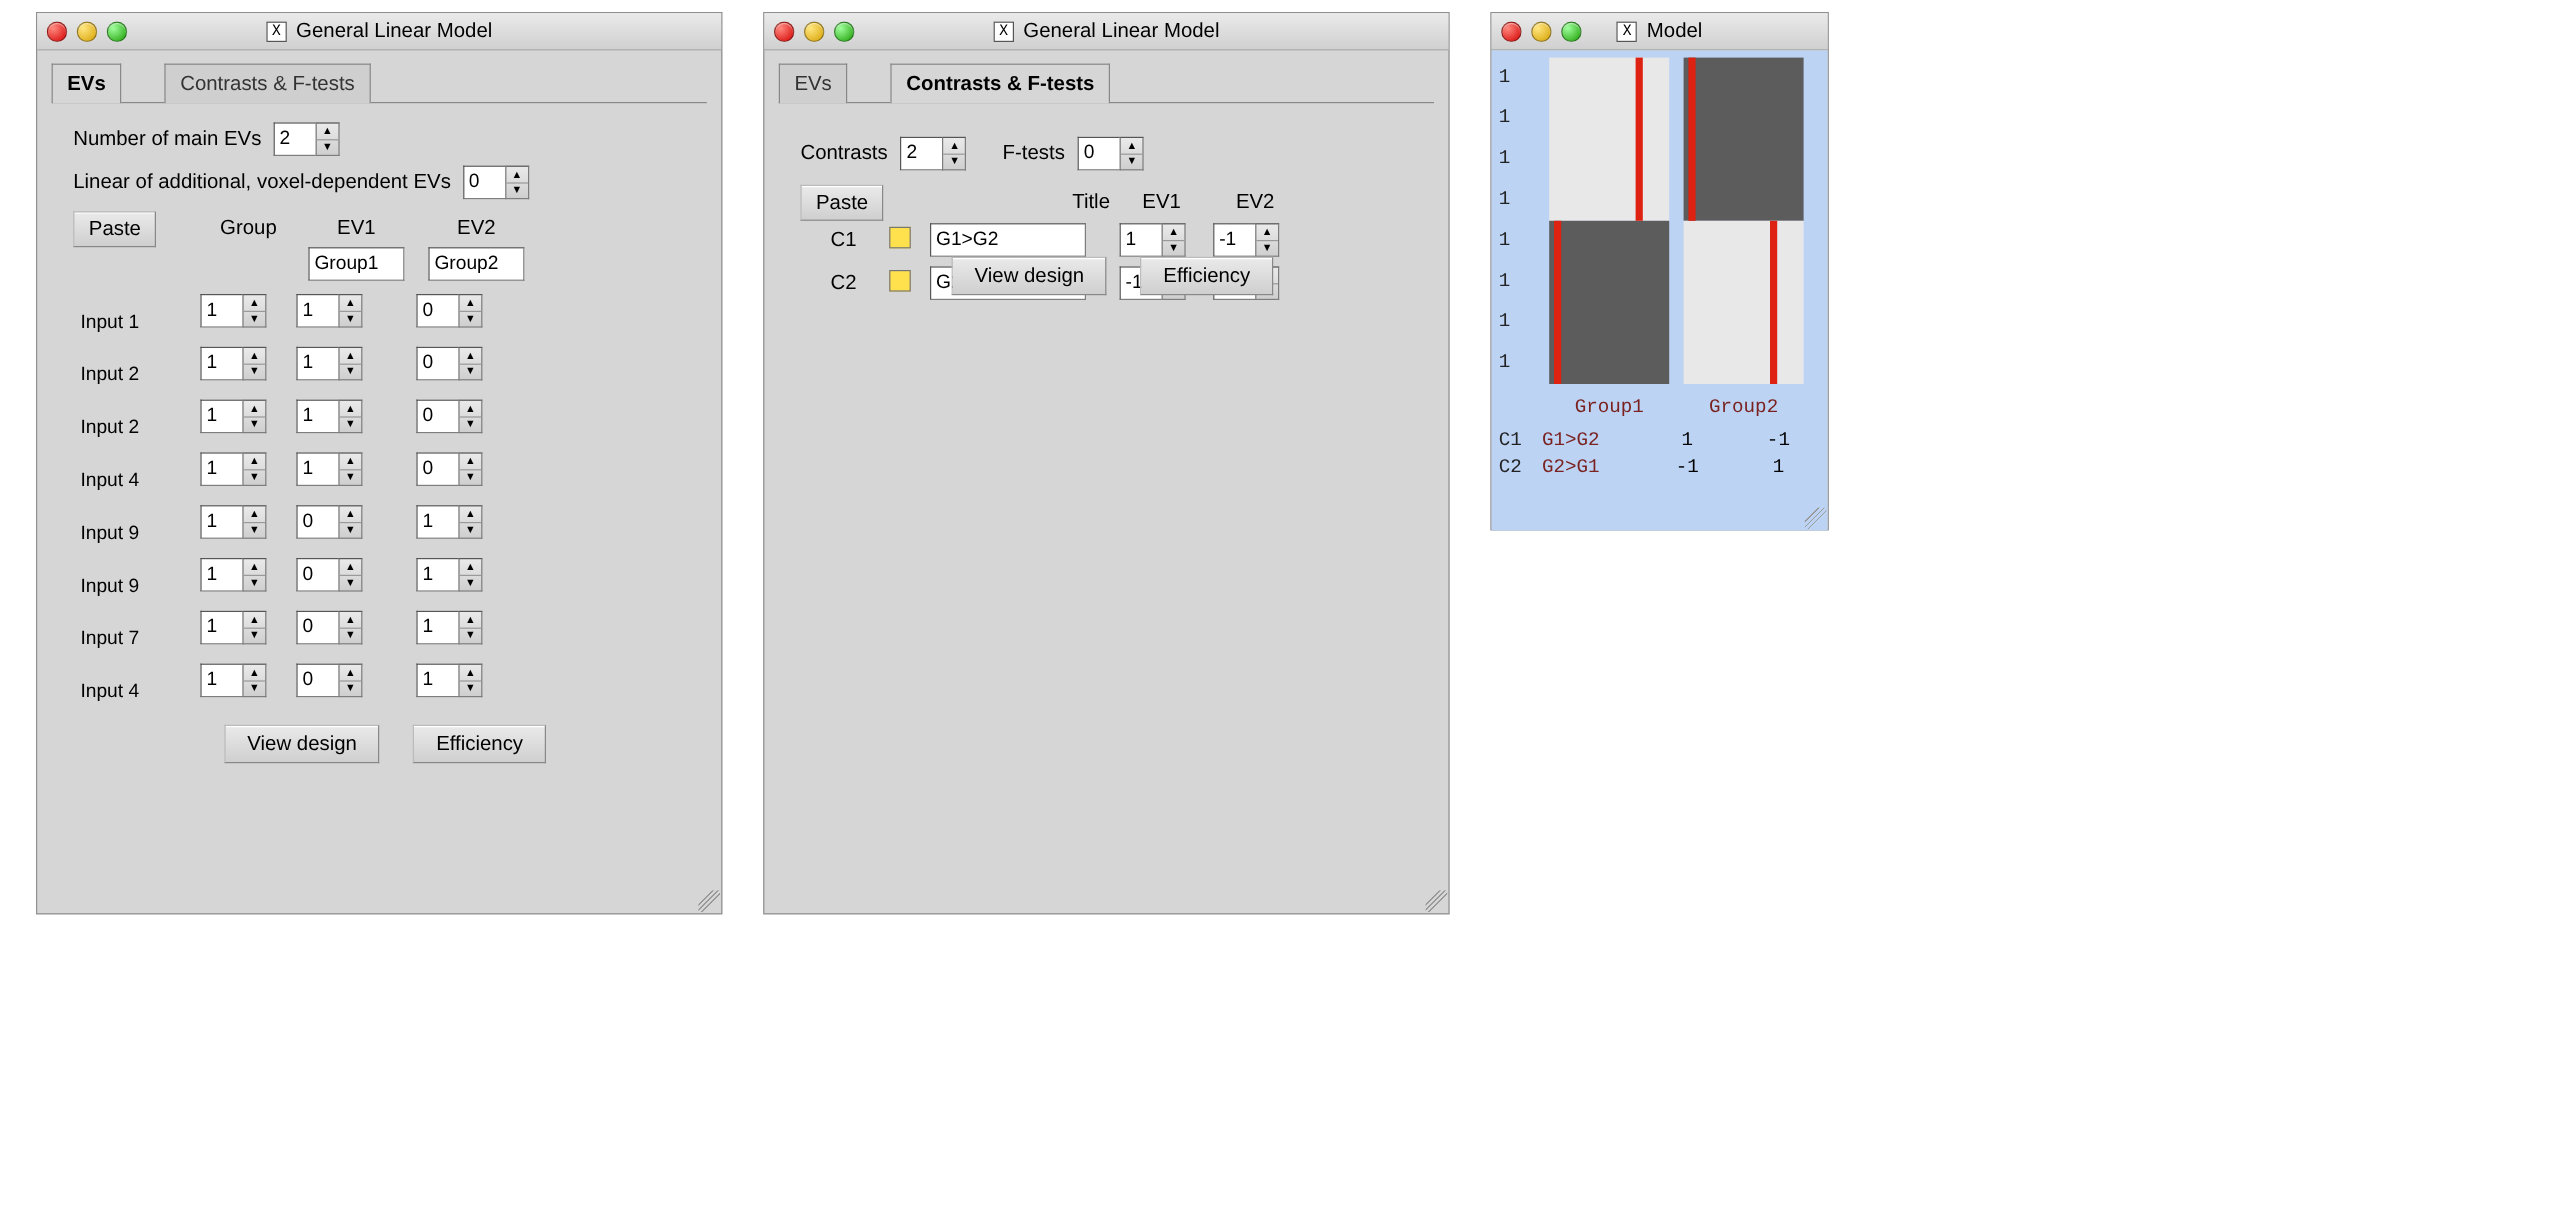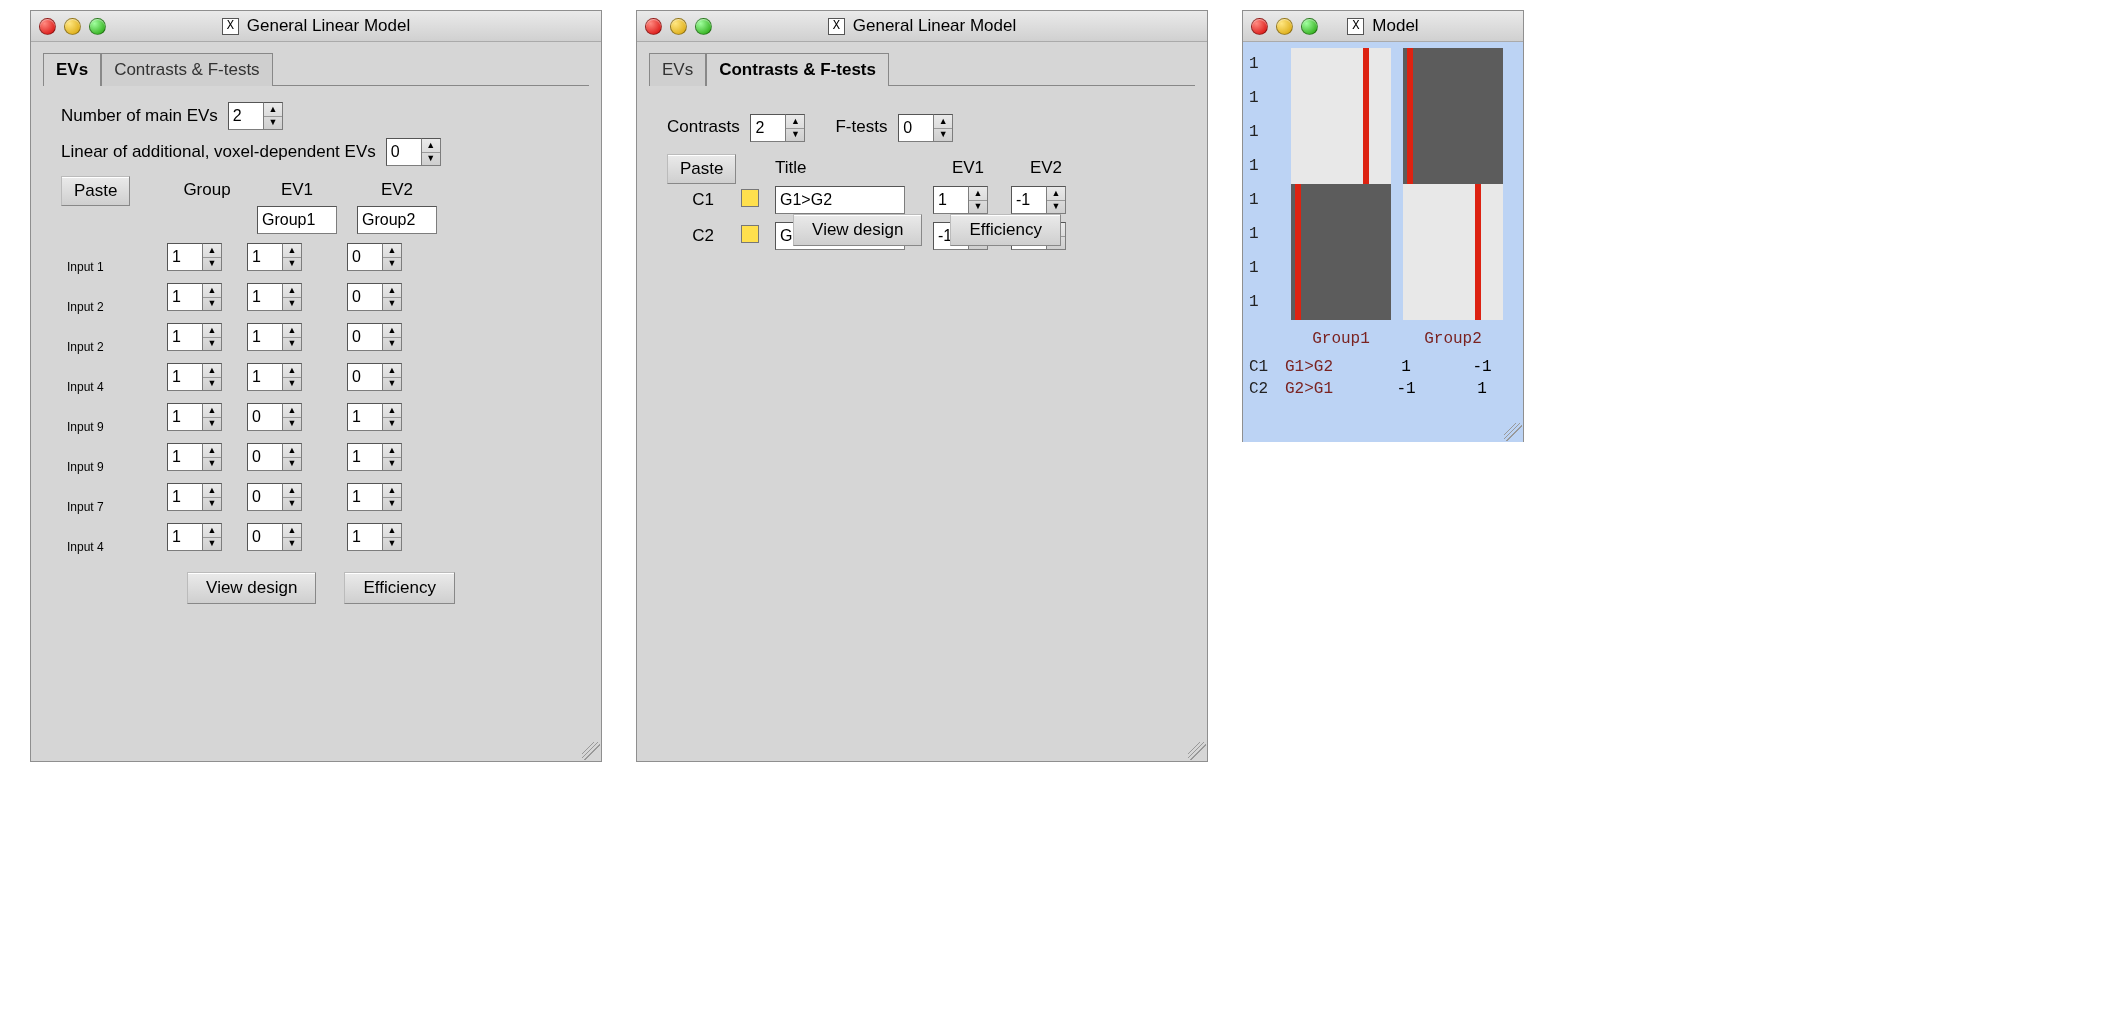--- a/index.html
+++ b/index.html
@@ -13,21 +13,21 @@
   .tl.red{background:radial-gradient(circle at 30% 30%,#ff8a80,#d40000);} 
   .tl.yellow{background:radial-gradient(circle at 30% 30%,#ffe680,#d6a100);} 
   .tl.green{background:radial-gradient(circle at 30% 30%,#a0ff9e,#1a9e00);} 
   .titlewrap { position:absolute; left:0; right:0; text-align:center; display:flex; align-items:center; justify-content:center; gap:8px; pointer-events:none; }
   .xicon { width:15px; height:15px; border:1px solid #555; background:#fff; font-size:12px; line-height:13px; text-align:center; font-family:monospace; }
   .title { font-size:17px; }
 
   .content { position:relative; padding:10px 12px; }
 
   
-  .tabs { display:flex; border-bottom:1px solid #888; margin-bottom:12px; align-items:flex-end; }
+  .tabs { display:flex; border-bottom:1px solid #888; margin-bottom:12px; align-items:flex-end;gap:36px; }
   .tab { padding:6px 12px 6px 12px; border:1px solid #888; border-bottom:none; background:#cfcfcf; cursor:pointer; position:relative; top:1px; margin-right:0; font-size:17px;}
   .tab.active { background:#d6d6d6; font-weight:bold; z-index:2; }
   .tab:not(.active){ color:#333; }
 
   
   .btn { display:inline-block; background:linear-gradient(#eaeaea,#cfcfcf); border:1px solid #888; border-top-color:#bbb; border-left-color:#bbb; padding:4px 12px; font-size:17px; cursor:pointer; box-shadow:inset 0 1px 0 #fff; }
   .btn.wide{padding:5px 18px;margin-left:10px;}
   .btnrow{ display:flex; justify-content:center; gap:18px; margin-top:18px; }
 
   
@@ -41,21 +41,21 @@
   .spin .arrows span:first-child{ border-bottom:1px solid #999;}
 
   .row { display:flex; align-items:center; gap:10px; margin-bottom:8px; }
   .lbl { font-size:17px; }
 
   
   .grid { display:grid; grid-template-columns: 100px 80px 100px 100px; row-gap:6px; align-items:center; margin-left:6px;}
   .grid .head{ text-align:center; font-size:17px;}
   .grid .cell{ display:flex; justify-content:flex-start;}
   .grid .cell.center{justify-content:center;}
-  .grid .inlabel{ font-size:12px;margin-top:20px;}
+  .grid .inlabel{ font-size:16px;margin-top:20px;}
 
   
   .cgrid{ display:grid; grid-template-columns: 60px 26px 150px 70px 70px; row-gap:8px; column-gap:8px; align-items:center; margin-left:6px;}
   .swatch{ width:16px; height:16px; border:1px solid #777; background:#ffe04d; display:inline-block;}
 
   
   .resize { position:absolute; right:1px; bottom:1px; width:18px; height:18px; background:
     linear-gradient(135deg, transparent 0 8px, #999 8px 9px, transparent 9px 11px, #999 11px 12px, transparent 12px 14px, #999 14px 15px, transparent 15px);
   }
 
@@ -424,21 +424,21 @@
         </span>
       </div>
 
       <div class="row" style="margin-top:12px; align-items:flex-start;">
         <span class="btn">Paste</span>
       </div>
 
       <div class="cgrid" style="margin-top:-34px;">
         <div></div>
             <div></div>
-        <div style="text-align:left">Title</div>
+        <div style="text-align:right">Title</div>
         <div style="text-align:center">EV1</div>
         <div style="text-align:center">EV2</div>
 
         <div style="text-align:center">C1</div>
         <div><span class="swatch"></span></div>
         <div><input class="txtin" style="width: 120px;" value="G1&gt;G2"></div>
         <div><span class="spin">
                 <input value="1" style="">
                 <span class="arrows">
                   <span>▲</span>

